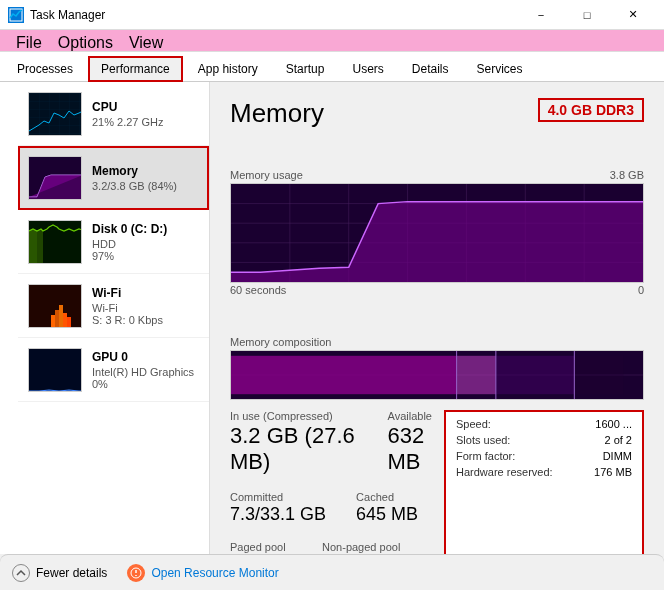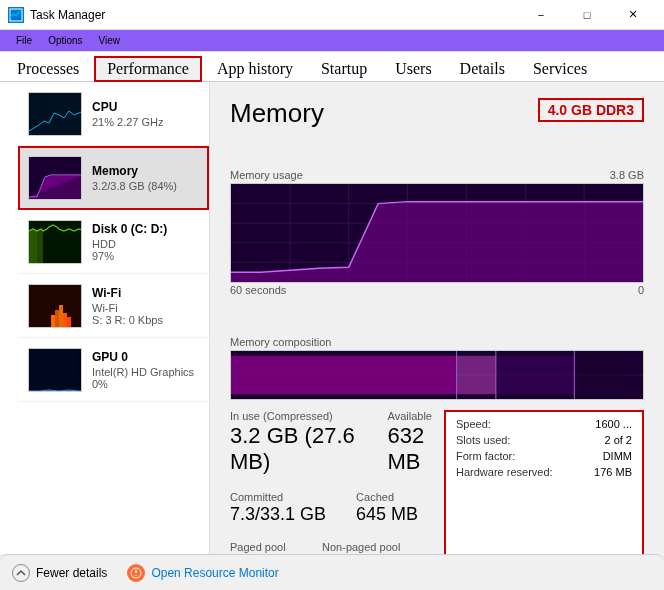--- a/index.html
+++ b/index.html
@@ -15,51 +15,49 @@
       border-bottom: 1px solid #ddd;
       height: 30px;
     }
     .title-bar-left { display: flex; align-items: center; gap: 6px; font-size: 12px; }
     .title-bar-icon { width: 16px; height: 16px; background: #0078d7; display: flex; align-items: center; justify-content: center; }
     .title-bar-controls { display: flex; gap: 0; }
     .title-bar-btn { width: 46px; height: 30px; display: flex; align-items: center; justify-content: center; cursor: pointer; font-size: 11px; color: #000; background: transparent; border: none; }
 
     
     .menu-bar {
-      background: #8b5cf6;
-      display: flex;
-      align-items: center;
+      background: #f9a8d4;
+      display: flex;
       padding: 2px 8px;
       border-bottom: 1px solid #ddd;
       height: 22px;
-      font-size: 10px;
+      font-size: 16px;
     }
     .menu-item { padding: 2px 8px; cursor: pointer; }
 
     
     .tab-bar {
       background: #ffffff;
       display: flex;
       align-items: flex-end;
       padding: 0 4px;
       border-bottom: 1px solid #ccc;
       height: 30px;
     }
     .tab {
       padding: 4px 12px;
       cursor: pointer;
-      font-size: 16px;
+      font-size: 12px;
       color: #000;
       border: 1px solid transparent;
       border-bottom: none;
       margin-right: 2px;
       height: 26px;
       display: flex;
       align-items: center;
-      font-family: Liberation Serif, serif;
     }
     .tab.active {
       background: #f0f0f0;
       border-color: #ccc;
       border-bottom: 1px solid #f0f0f0;
       margin-bottom: -1px;
       outline: 2px solid #cc0000;
       outline-offset: -2px;
       z-index: 1;
     }

